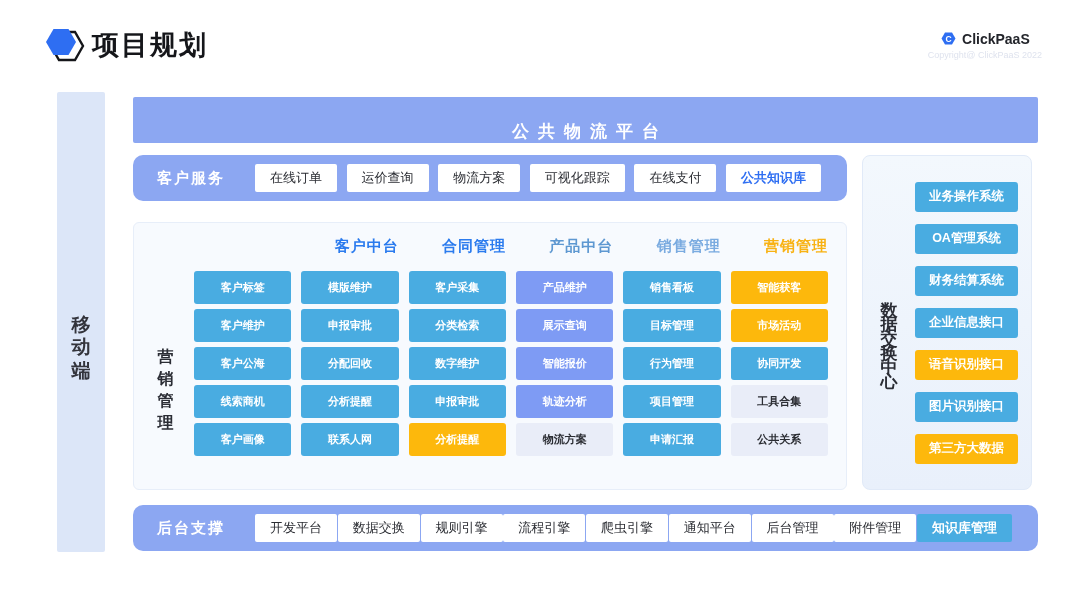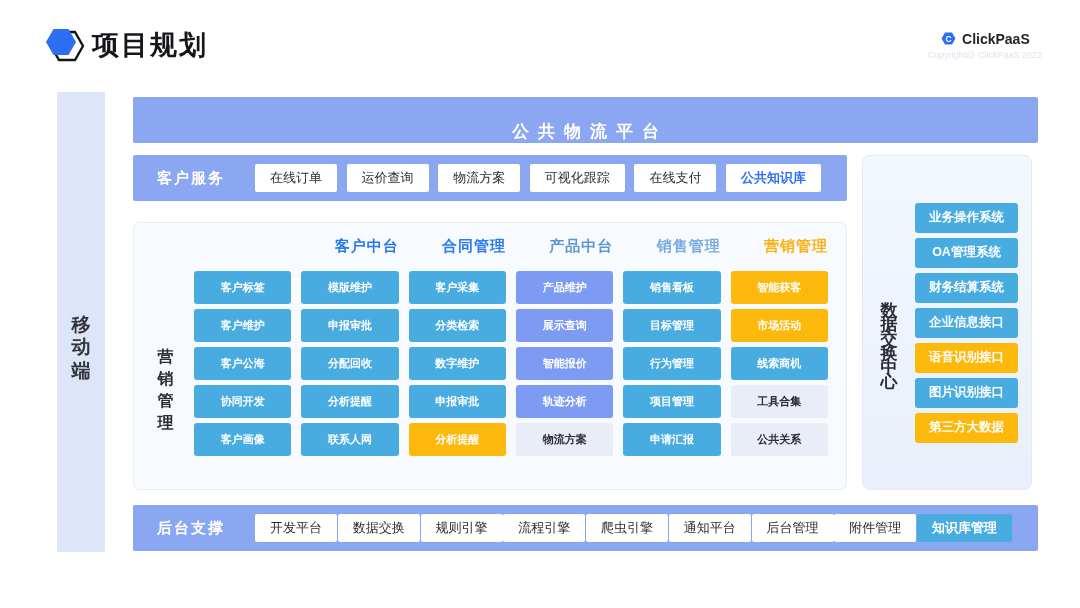--- a/index.html
+++ b/index.html
@@ -22,21 +22,21 @@
     background:#dce6f8; border-radius:2px; display:flex; align-items:center; justify-content:center; }
   .v-text { writing-mode:vertical-rl; text-orientation:upright; font-weight:bold; color:#33343c; }
   .mobile-strip .v-text { font-size:19px; letter-spacing:22px; padding-top:22px; }
 
   
   .top-banner { position:absolute; left:133px; top:97px; width:905px; height:46px;
     background:#8ca7f2; border-radius:2px; color:#fff; font-weight:bold; font-size:17px;
     letter-spacing:9px; text-indent:9px; display:flex; align-items:flex-end; justify-content:center; }
 
   
-  .bar { position:absolute; background:#8ca7f2; border-radius:2px; display:flex; align-items:center; }
+  .bar { position:absolute; background:#8ca7f2; border-radius:10px; display:flex; align-items:center; }
   .bar-label { color:#fff; font-weight:bold; font-size:15px; letter-spacing:2px; margin-left:24px; white-space:nowrap; }
   .bar-buttons { flex:1; display:flex; align-items:flex-start; justify-content:space-between; margin:0 26px 0 30px; }
   .customer-service { left:133px; top:155px; width:714px; height:46px; }
   .backend-support  { left:133px; top:505px; width:905px; height:46px; }
 
   .btn { height:28px; display:flex; align-items:center; justify-content:center;
     padding:0 15px; font-size:13px; border-radius:2px; white-space:nowrap; cursor:default; }
   .btn-white      { background:#ffffff; color:#2b2d33; }
   .btn-white-blue { background:#ffffff; color:#2e6ef2; font-weight:bold; }
   .btn-sky        { background:#49ace1; color:#fff; font-weight:bold; }
@@ -57,21 +57,21 @@
     display:grid; grid-template-columns:repeat(6,1fr); grid-auto-rows:33px; gap:5px 10px; }
   .grid-cells .btn { height:auto; padding:0 4px; font-size:11px; border-radius:3px; }
 
   
   .exchange-panel { position:absolute; left:862px; top:155px; width:170px; height:335px;
     background:linear-gradient(180deg,#f3f8fd,#e9f0fb); border:1px solid #e1eaf8;
     border-radius:8px; display:flex; }
   .exchange-label { width:52px; display:flex; align-items:center; justify-content:center; }
   .exchange-label .v-text { font-size:17px; letter-spacing:14px; padding-top:14px; color:#2b2d35; }
   .exchange-buttons { flex:1; display:flex; flex-direction:column; justify-content:center;
-    gap:5px; padding-right:13px; }
+    gap:12px; padding-right:13px; }
   .exchange-buttons .btn { height:30px; font-size:12.5px; border-radius:3px; padding:0 6px; }
 </style>
 </head>
 <body>
 
 <div class="app">
 
   <div class="page-header">
     <svg class="hex-logo" viewBox="0 0 50 50">
       <polygon points="45,26 37,40 21,40 13,26 21,12 37,12" fill="none" stroke="#15161a" stroke-width="2.4"></polygon>
@@ -136,22 +136,22 @@
         <div class="btn btn-sky">申报审批</div>
         <div class="btn btn-sky">分类检索</div>
         <div class="btn btn-peri">展示查询</div>
         <div class="btn btn-sky">目标管理</div>
         <div class="btn btn-orange">市场活动</div>
         <div class="btn btn-sky">客户公海</div>
         <div class="btn btn-sky">分配回收</div>
         <div class="btn btn-sky">数字维护</div>
         <div class="btn btn-peri">智能报价</div>
         <div class="btn btn-sky">行为管理</div>
+        <div class="btn btn-sky">协同开发</div>
         <div class="btn btn-sky">线索商机</div>
-        <div class="btn btn-sky">协同开发</div>
         <div class="btn btn-sky">分析提醒</div>
         <div class="btn btn-sky">申报审批</div>
         <div class="btn btn-peri">轨迹分析</div>
         <div class="btn btn-sky">项目管理</div>
         <div class="btn btn-light">工具合集</div>
         <div class="btn btn-sky">客户画像</div>
         <div class="btn btn-sky">联系人网</div>
         <div class="btn btn-orange">分析提醒</div>
         <div class="btn btn-light">物流方案</div>
         <div class="btn btn-sky">申请汇报</div>

